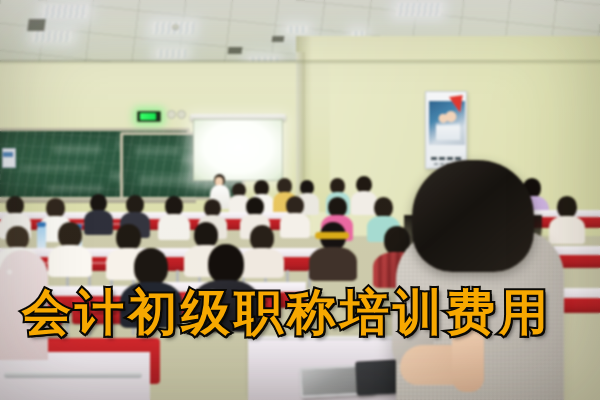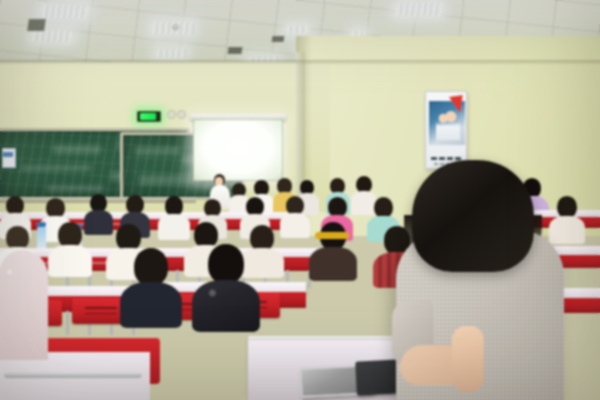--- a/index.html
+++ b/index.html
@@ -551,14 +551,15 @@
   <div class="lay" id="fg-body"></div>
   <div class="lay" id="fg-sleeve"></div>
   <div class="lay" id="fg-head"></div>
   <div class="lay" id="fg-arm"></div>
   <div class="lay" id="fg-arm2"></div>
 
   <div class="lay" id="dof"></div>
   <div class="lay" id="warm"></div>
   <div class="lay" id="vignette"></div>
 
+  <div class="lay" id="caption">会计初级职称培训费用</div>
 
 </div>
 
 </body></html>

